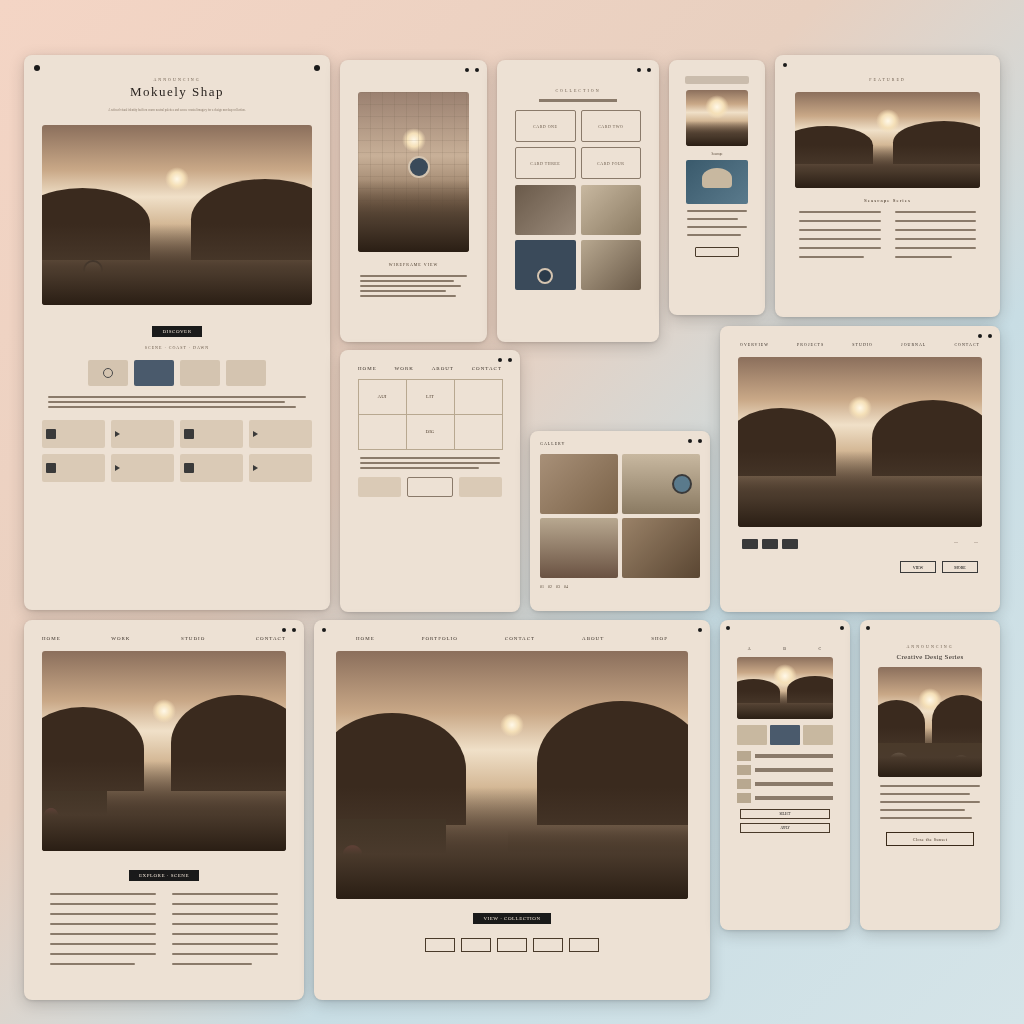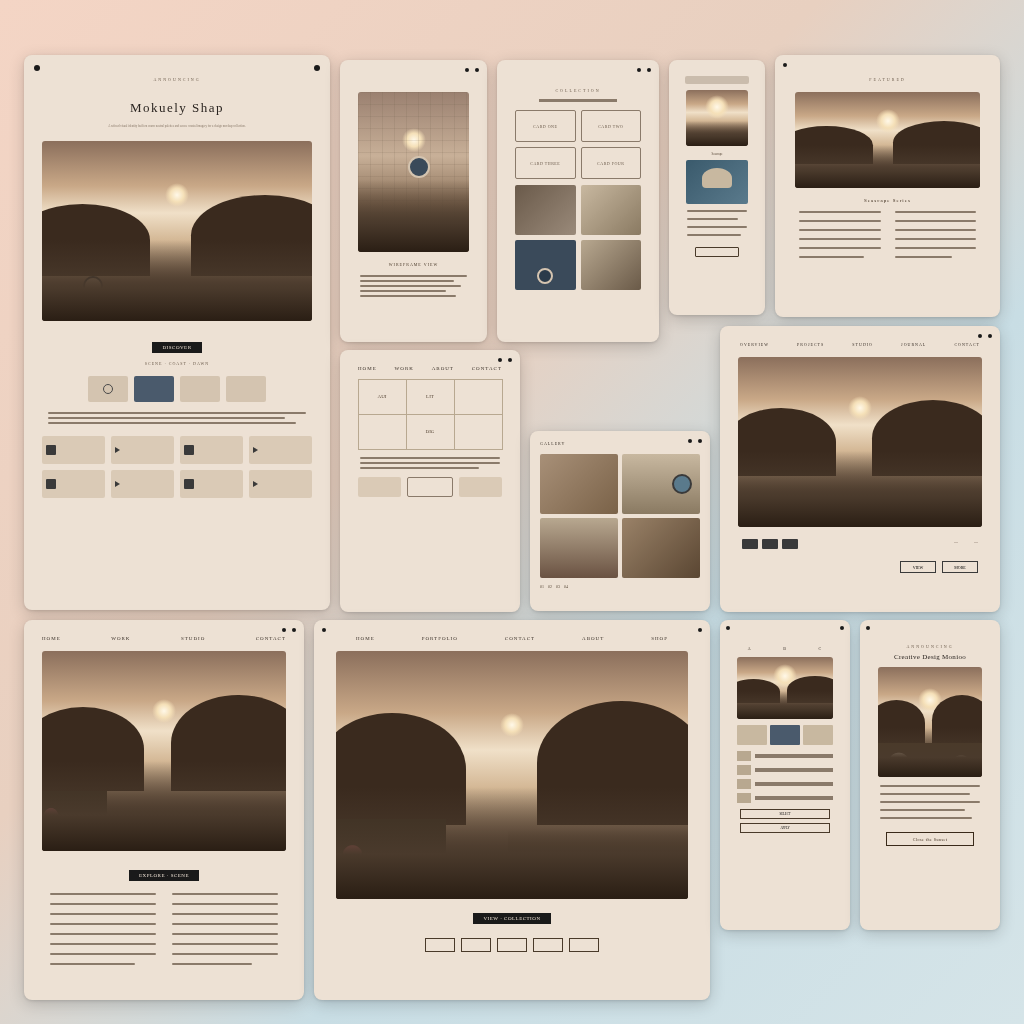--- a/index.html
+++ b/index.html
@@ -17,21 +17,21 @@
 .btn{background:#1a1a1a;color:#ede1d4;font-size:5px;padding:3px 10px;text-align:center;letter-spacing:.5px;display:inline-block}
 .nav{display:flex;gap:12px;font-size:5px;letter-spacing:1px;color:#3a3028}
 .ttl{font-family:Georgia,serif;font-size:13px;letter-spacing:1.5px;color:#2a2420;text-align:center}
 .sub{font-size:4px;letter-spacing:2px;color:#6a5a4a;text-align:center}
 
 
 #c1{left:24px;top:55px;width:306px;height:555px}
 #c1 .dots{top:10px;left:10px}
 #c1 .dots.r{left:auto;right:10px}
 #c1 .sub{margin-top:10px}
-#c1 .ttl{margin-top:18px}
+#c1 .ttl{margin-top:2px}
 #c1 .txt1{margin:8px 20px 0;font-size:3px;color:#8a7a6a;text-align:center;line-height:1.6}
 #c1 .hero{margin:12px 6px 0;height:180px}
 #c1 .h1{left:-10%;top:35%;width:50%;height:40%}
 #c1 .h2{right:-10%;top:30%;width:55%;height:45%}
 #c1 .lens{position:absolute;width:20px;height:20px;border:2px solid #2a2a2a;border-radius:50%;background:rgba(200,180,160,.3)}
 #c1 .l1{top:75%;left:15%}
 #c1 .btnrow{margin:14px 0 8px;text-align:center}
 #c1 .meta{font-size:4px;text-align:center;color:#6a5a4a;letter-spacing:1px;margin-bottom:10px}
 #c1 .swrow{display:flex;gap:6px;justify-content:center;margin:10px 0}
 #c1 .sw{width:40px;height:26px;background:#d4c4b0;border-radius:2px;display:flex;align-items:center;justify-content:center}
@@ -524,21 +524,21 @@
     <div class="b">SELECT</div>
     <div class="b">APPLY</div>
   </div>
 </div>
 
 <div id="c12" class="card">
   <div class="dots">
       <span class="dot sm"></span>
     </div>
   <div class="sub">ANNOUNCING</div>
-  <div class="ttl2">Creative Desig Monioo</div>
+  <div class="ttl2">Creative Desig Series</div>
   <div class="hero">
     <div class="hill h1"></div>
       <div class="hill h2"></div>
     <div class="fl2"></div>
   </div>
   <div class="lines3 lines">
     <div class="line"></div>
       <div class="line" style="width:90%"></div>
       <div class="line"></div>
       <div class="line" style="width:85%"></div>

